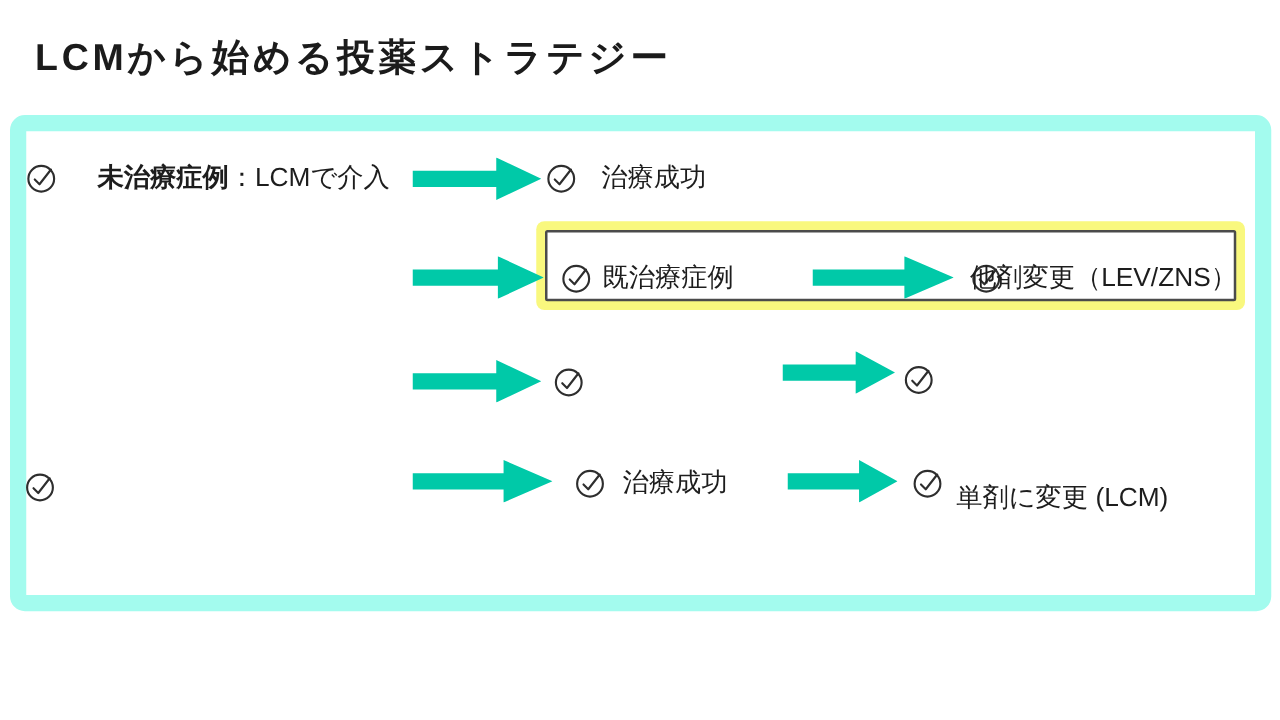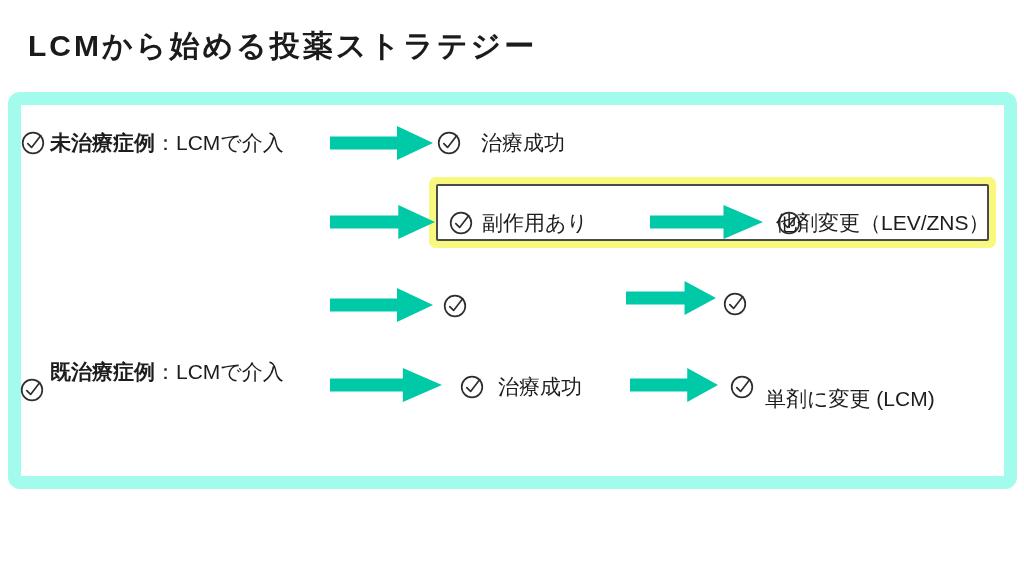--- a/index.html
+++ b/index.html
@@ -28,21 +28,21 @@
     box-sizing:border-box;
     background:#ffffff;
     border:2px solid #4b4b4b;
     border-radius:2px;
     box-shadow:0 0 0 7px #f9f87e;
   }
   .txt{
     position:absolute;font-size:21px;line-height:26px;
     color:#1d1d1d;white-space:nowrap;
   }
-  .txt .b{font-weight:700;}
+  .txt .b{font-weight:700;margin-left:28px;}
   .multiline{line-height:27px;}
   .chk{position:absolute;width:26px;height:26px;}
   .chk circle,.chk path{
     fill:none;stroke:#2e2e2e;stroke-width:1.7;
     stroke-linecap:round;stroke-linejoin:round;
   }
   .arr{position:absolute;height:34px;}
   .arr polygon{fill:#00c9a8;}
 </style>
 </head>
@@ -72,21 +72,21 @@
   </svg>
   <div class="txt" style="left:481px;top:130px">治療成功</div>
 
   <svg class="arr" style="left:330px;top:205px;width:105px" viewBox="0 0 103 34" preserveAspectRatio="none">
     <polygon points="0,10.5 67,10.5 67,0 103,17 67,34 67,23.5 0,23.5"></polygon>
   </svg>
   <svg class="chk" style="left:448px;top:210px" viewBox="0 0 26 26">
     <circle cx="13" cy="13" r="10.3"></circle>
       <path d="M7.8 13.6 L11.6 17.4 L20.8 5.6"></path>
   </svg>
-  <div class="txt" style="left:482px;top:210px">副作用あり</div>
+  <div class="txt" style="left:482px;top:210px">既治療症例</div>
   <svg class="arr" style="left:650px;top:205px;width:113px" viewBox="0 0 103 34" preserveAspectRatio="none">
     <polygon points="0,10.5 67,10.5 67,0 103,17 67,34 67,23.5 0,23.5"></polygon>
   </svg>
   <svg class="chk" style="left:776px;top:210px" viewBox="0 0 26 26">
     <circle cx="13" cy="13" r="10.3"></circle>
       <path d="M7.8 13.6 L11.6 17.4 L20.8 5.6"></path>
   </svg>
   <div class="txt" style="left:776px;top:210px">他剤変更（LEV/ZNS）</div>
 
   <svg class="arr" style="left:330px;top:288px;width:103px" viewBox="0 0 103 34" preserveAspectRatio="none">
@@ -102,21 +102,20 @@
   <svg class="chk" style="left:722px;top:291px" viewBox="0 0 26 26">
     <circle cx="13" cy="13" r="10.3"></circle>
       <path d="M7.8 13.6 L11.6 17.4 L20.8 5.6"></path>
   </svg>
 
   <svg class="chk" style="left:19px;top:377px" viewBox="0 0 26 26">
     <circle cx="13" cy="13" r="10.3"></circle>
       <path d="M7.8 13.6 L11.6 17.4 L20.8 5.6"></path>
   </svg>
   <div class="txt multiline" style="left:50px;top:358px">
-    <div><span class="b">既治療症例</span><span>：LCMで介入</span></div>
   </div>
   <svg class="arr" style="left:330px;top:368px;width:112px" viewBox="0 0 103 34" preserveAspectRatio="none">
     <polygon points="0,10.5 67,10.5 67,0 103,17 67,34 67,23.5 0,23.5"></polygon>
   </svg>
   <svg class="chk" style="left:459px;top:374px" viewBox="0 0 26 26">
     <circle cx="13" cy="13" r="10.3"></circle>
       <path d="M7.8 13.6 L11.6 17.4 L20.8 5.6"></path>
   </svg>
   <div class="txt" style="left:498px;top:374px">治療成功</div>
   <svg class="arr" style="left:630px;top:368px;width:88px" viewBox="0 0 103 34" preserveAspectRatio="none">

